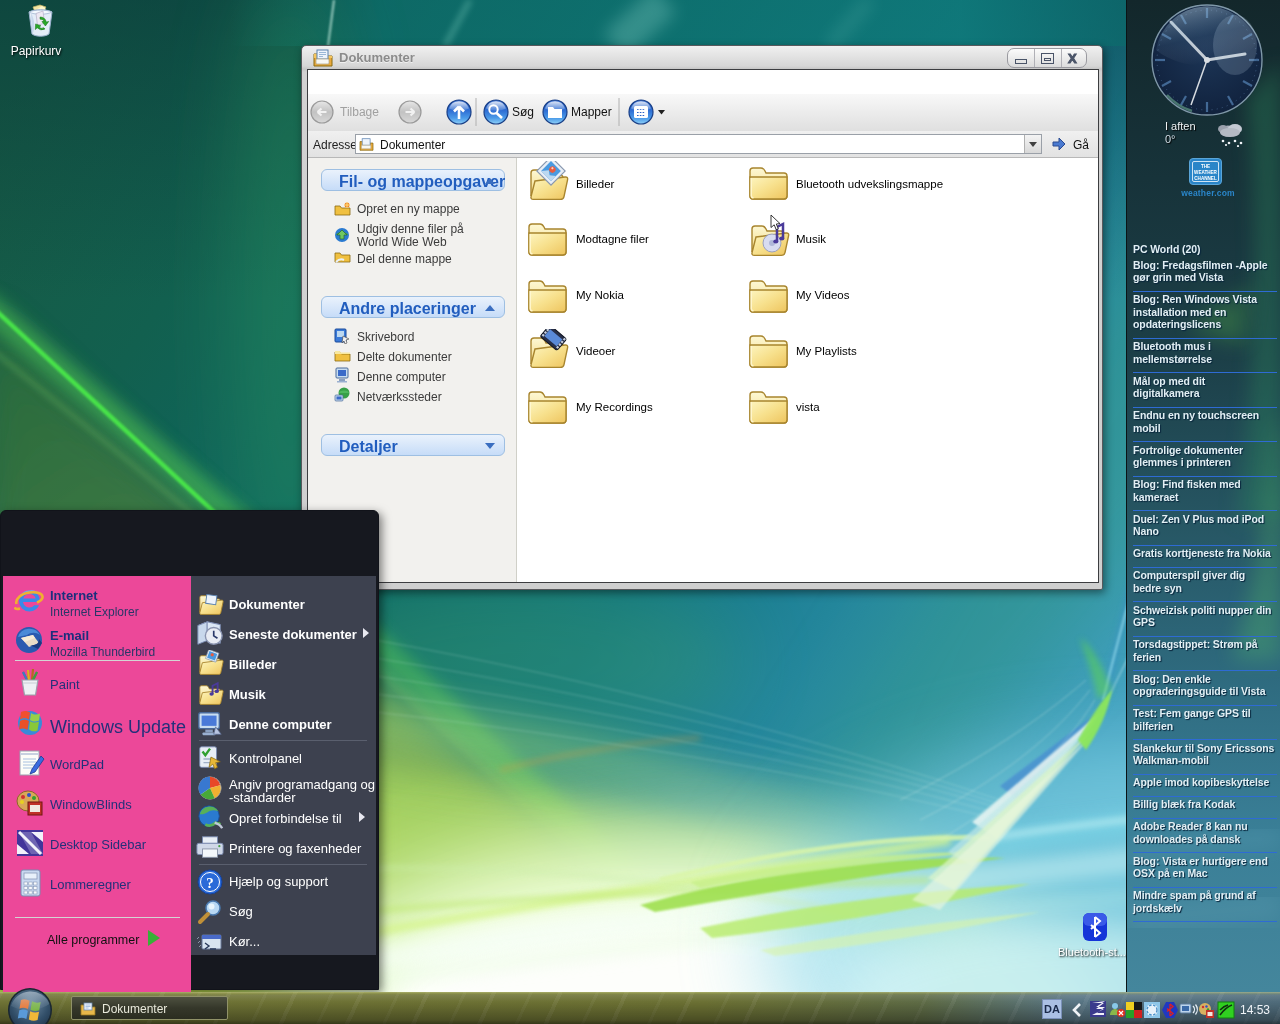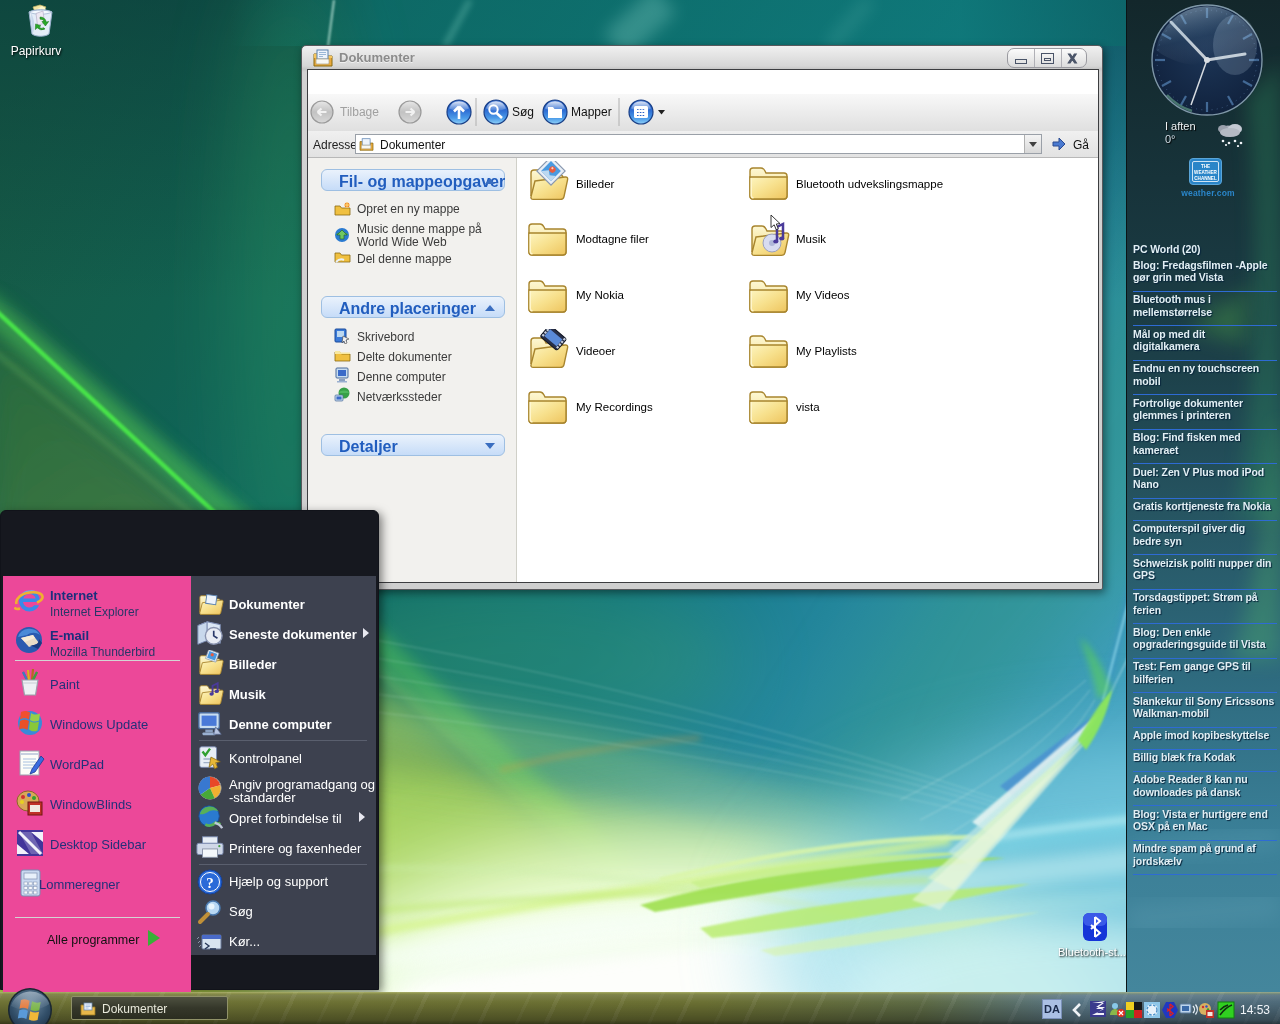--- a/index.html
+++ b/index.html
@@ -303,21 +303,21 @@
    <span class="abs" style="left:765px;top:7px;font-size:12px;color:#111">Gå</span>
   </div>
 
   <div class="abs" style="left:0;top:88px;width:209px;height:424px;background:#f2f1ee;border-right:1px solid #d0d0c8;overflow:hidden">
 
    <div class="abs phd" style="left:13px;top:11px">
     <span class="pht">Fil- og mappeopgaver</span>
     <div class="pup"></div>
    </div>
    <span class="pl" style="left:49px;top:44px">Opret en ny mappe</span>
-   <span class="pl" style="left:49px;top:64px">Music denne mappe på</span>
+   <span class="pl" style="left:49px;top:64px">Udgiv denne filer på</span>
    <span class="pl" style="left:49px;top:77px">World Wide Web</span>
    <span class="pl" style="left:49px;top:94px">Del denne mappe</span>
    <svg width="17" height="14" viewBox="0 0 17 14" class="abs" style="left:26px;top:44px">
             <path d="M1,4 h5 l1.5,2 h8.5 v7 h-15 z" fill="#f0c040" stroke="#8a6a10" stroke-width="0.8"></path>
             <circle cx="13" cy="3" r="2.5" fill="#f08020"></circle>
             <path d="M13,0 v6 M10,3 h6" stroke="#ffe080" stroke-width="1"></path>
           </svg>
    <svg width="16" height="16" viewBox="0 0 16 16" class="abs" style="left:26px;top:69px">
             <circle cx="8" cy="8" r="7" fill="#2a7ad0"></circle>
             <path d="M2,8 a6,3 0 0 1 12,0" fill="#3a9a50"></path>
@@ -488,20 +488,21 @@
 </svg>
 
 <div class="abs" style="left:62px;top:158px;width:33px;height:27px;background:#2a85c8;border-radius:4px;border:1px solid #5aa5d8">
  <div style="position:absolute;left:2px;top:2px;right:2px;bottom:2px;border:1px solid #cfe4f4;border-radius:2px;text-align:center;color:#fff;font-weight:bold;font-size:4.6px;line-height:6px;padding-top:2px;overflow:hidden">THE<br>WEATHER<br>CHANNEL</div>
 </div>
 <div class="abs" style="left:0px;top:188px;width:162px;text-align:center;font-size:8.5px;font-weight:bold;color:#2a85c8;letter-spacing:0.2px">weather.com</div>
 
 <div class="abs" id="heads" style="left:6px;top:243px;width:144px;font-size:10.5px;font-weight:bold;color:#e2eff4;line-height:12.5px;letter-spacing:-0.1px;text-shadow:1px 1px 1px #08253c;white-space:nowrap">
  <div style="padding-bottom:1.5px;margin-bottom:1.5px">PC World (20)</div>
  <div class="he">Blog: Fredagsfilmen -Apple<br>gør grin med Vista</div>
+ <div class="he">Blog: Ren Windows Vista<br>installation med en<br>opdateringslicens</div>
  <div class="he">Bluetooth mus i<br>mellemstørrelse</div>
  <div class="he">Mål op med dit<br>digitalkamera</div>
  <div class="he">Endnu en ny touchscreen<br>mobil</div>
  <div class="he">Fortrolige dokumenter<br>glemmes i printeren</div>
  <div class="he">Blog: Find fisken med<br>kameraet</div>
  <div class="he">Duel: Zen V Plus mod iPod<br>Nano</div>
  <div class="he">Gratis korttjeneste fra Nokia</div>
  <div class="he">Computerspil giver dig<br>bedre syn</div>
  <div class="he">Schweizisk politi nupper din<br>GPS</div>
  <div class="he">Torsdagstippet: Strøm på<br>ferien</div>
@@ -546,21 +547,21 @@
    <path d="M7.8,15 h14.4" stroke="#c8ccd4" stroke-width="1"></path>
   </svg>
   <span class="abs" style="left:47px;top:101px;font-size:13px;color:#24307a">Paint</span>
   <svg class="abs" width="31" height="31" style="left:11px;top:131px" viewBox="0 0 31 31">
    <circle cx="16" cy="16" r="12" fill="#3a8ad8"></circle>
    <path d="M6,14 c3,-2 6,-2 9,0 l-1.5,9 c-3,-2 -5.5,-2 -8.5,-0.5 z" fill="#e85028"></path>
    <path d="M16,14 c3,2 6,2 9,0.5 l-1.5,9 c-3,1.5 -5.5,1 -8.5,-1 z" fill="#88c838"></path>
    <path d="M7,5 c3,-1.5 6,-1.5 9,0.5 l-1,7 c-3,-2 -6,-2 -9,0 z" fill="#f05030"></path>
    <path d="M17,6 c3,2 6,2 9,0.5 l-1,7 c-3,1.5 -6,1.5 -9,-0.5 z" fill="#98d048"></path>
   </svg>
-  <span class="abs" style="left:47px;top:141px;font-size:13px;color:#24307a">Windows Update</span>
+  <span class="abs" style="left:47px;top:141px;font-size:18px;color:#24307a">Windows Update</span>
   <svg class="abs" width="30" height="30" style="left:12px;top:172px" viewBox="0 0 30 30">
    <rect x="5" y="3" width="19" height="24" fill="#fdfdf8" stroke="#9aa0b0" stroke-width="1"></rect>
    <path d="M5,6 h19" stroke="#c8d0e0" stroke-width="2"></path>
    <path d="M8,11 h13 M8,14 h13 M8,17 h13 M8,20 h9" stroke="#a8c0e0" stroke-width="1"></path>
    <path d="M26,8 l-9,13 -2,5 5,-2 9,-13 z" fill="#3a6ae0" stroke="#1a3a90" stroke-width="0.8"></path>
   </svg>
   <span class="abs" style="left:47px;top:181px;font-size:13px;color:#24307a">WordPad</span>
   <svg class="abs" width="30" height="30" style="left:12px;top:212px" viewBox="0 0 30 30">
    <ellipse cx="13" cy="13" rx="11" ry="10" fill="#d8a858" stroke="#8a6828" stroke-width="1"></ellipse>
    <circle cx="8" cy="9" r="2" fill="#d03030"></circle>
@@ -586,21 +587,21 @@
             <rect x="13.8" y="14" width="3.4" height="3"></rect>
             <rect x="18.6" y="14" width="3.4" height="3"></rect>
     <rect x="9" y="18.5" width="3.4" height="3"></rect>
             <rect x="13.8" y="18.5" width="3.4" height="3"></rect>
             <rect x="18.6" y="18.5" width="3.4" height="3"></rect>
     <rect x="9" y="23" width="3.4" height="3"></rect>
             <rect x="13.8" y="23" width="3.4" height="3"></rect>
             <rect x="18.6" y="23" width="3.4" height="3"></rect>
    </g>
   </svg>
-  <span class="abs" style="left:36px;top:301px;font-size:13px;color:#24307a">Lommeregner</span>
+  <span class="abs" style="left:47px;top:301px;font-size:13px;color:#24307a">Lommeregner</span>
   <div class="abs" style="left:12px;top:341px;width:165px;height:1px;background:#d4d4d4"></div>
   <span class="abs" style="left:44px;top:357px;font-size:12.5px;color:#111">Alle programmer</span>
   <div class="abs" style="left:145px;top:354px;width:0;height:0;border-top:8px solid transparent;border-bottom:8px solid transparent;border-left:12px solid #38b038"></div>
  </div>
 
  <div class="abs" style="left:190px;top:65px;width:185px;height:379px;background:#3d414f">
   <svg class="abs" width="28" height="28" style="left:5px;top:14px" viewBox="0 0 44 44">
           <use href="#fopenbase"></use>
           <rect x="16" y="8" width="16" height="14" fill="#eef4fc" stroke="#5a82b0" stroke-width="1.5" transform="rotate(8 24 15)"></rect>
         </svg>

